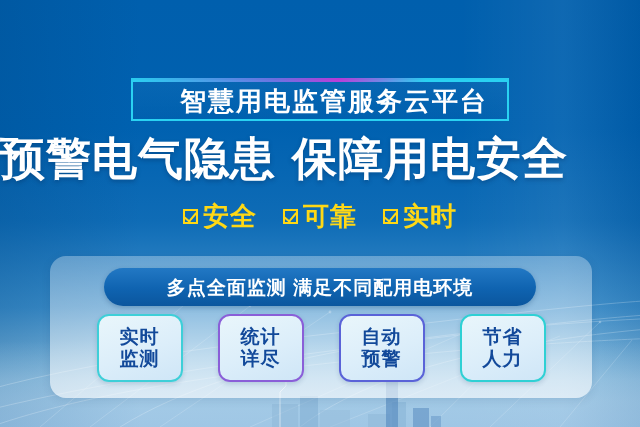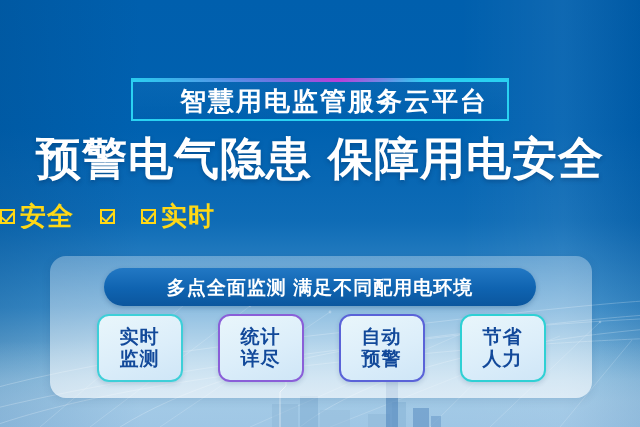--- a/index.html
+++ b/index.html
@@ -99,38 +99,39 @@
     white-space: nowrap;
     margin-left: 28px;
   }
 
   
   .headline {
     position: absolute;
     left: 0;
     right: 0;
     top: 136px;
-    text-align: center;
+    text-align: left;
     color: #ffffff;
     font-size: 45px;
     font-weight: bold;
     letter-spacing: 1px;
     line-height: 1;
     white-space: nowrap;
     text-shadow: 0 2px 4px rgba(0,40,85,0.35);
   }
   .headline .gap { display: inline-block; width: 16px; }
 
   
   .checks {
     position: absolute;
     left: 0;
     right: 0;
     top: 203px;
     display: flex;
+    justify-content: center;
     align-items: center;
     gap: 26px;
   }
   .check-item {
     display: flex;
     align-items: center;
     gap: 5px;
   }
   .cb {
     width: 15px;
@@ -296,20 +297,21 @@
     <span>预警电气隐患</span><span class="gap"></span><span>保障用电安全</span>
   </div>
 
   <div class="checks">
     <div class="check-item">
       <span class="cb"></span>
       <span class="check-label">安全</span>
     </div>
     <div class="check-item">
       <span class="cb"></span>
+      <span class="check-label">可靠</span>
     </div>
     <div class="check-item">
       <span class="cb"></span>
       <span class="check-label">实时</span>
     </div>
   </div>
 
   <div class="panel"></div>
 
   <div class="pill">

